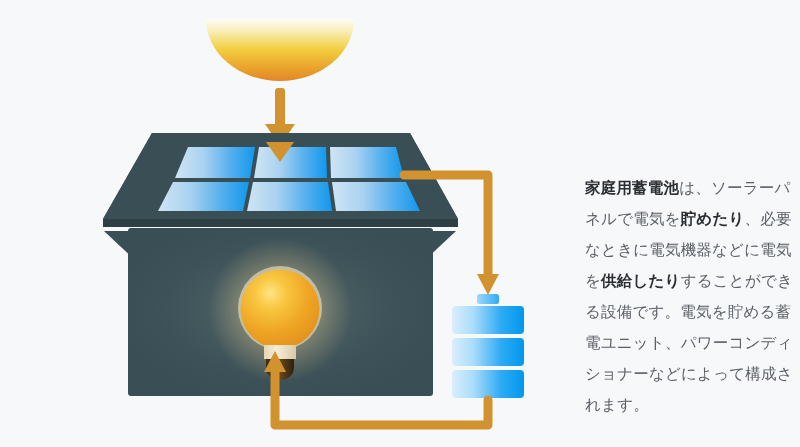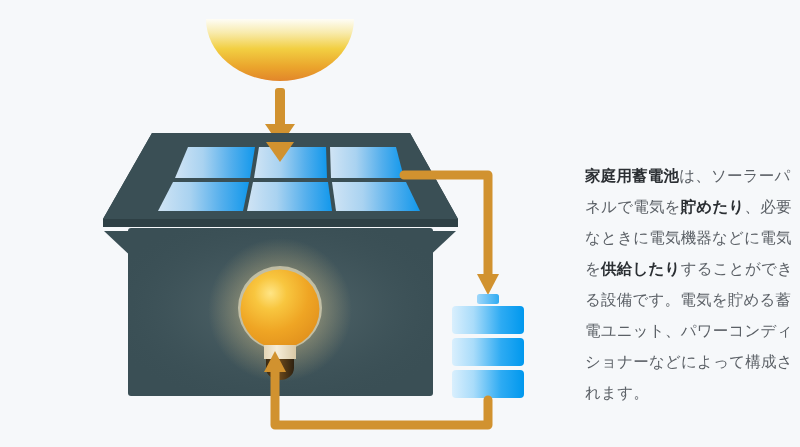--- a/index.html
+++ b/index.html
@@ -22,21 +22,21 @@
   #illustration {
     position: absolute;
     left: 0;
     top: 0;
     width: 560px;
     height: 447px;
   }
   #description {
     position: absolute;
     left: 585px;
-    top: 144px;
+    top: 156px;
     width: 210px;
     font-size: 15.5px;
     line-height: 31px;
     color: #5b6066;
     letter-spacing: 0.2px;
     font-family: "Liberation Sans", "DejaVu Sans", sans-serif;
   }
   #description .em {
     font-weight: bold;
     color: #2b2f33;

